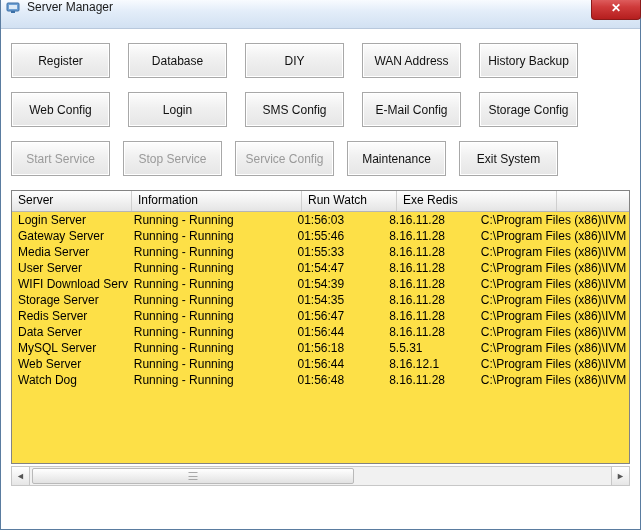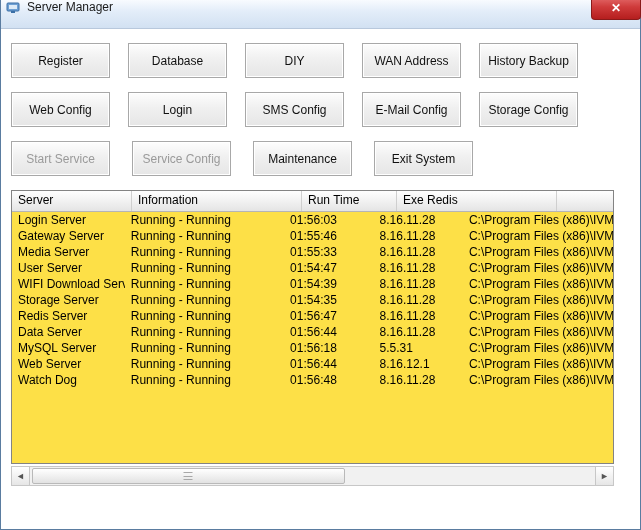--- a/index.html
+++ b/index.html
@@ -2,25 +2,25 @@
 <html><head>
 <meta charset="utf-8">
 <style>
   html,body{margin:0;padding:0;font-family:"Segoe UI","Tahoma",sans-serif;font-size:12px;color:#000;background:#d9e4f1;}
   .window{width:641px;height:530px;background:#fff;border:1px solid #5a7ca0;border-top:none;box-sizing:border-box;position:relative;}
   .titlebar{height:28px;background:linear-gradient(to bottom,#f8fbff 0%,#e3edf9 40%,#d2e1f2 100%);display:flex;align-items:flex-start;padding:0 4px;border-bottom:1px solid #b8c8dc;position:relative;}
   .titlebar .icon{width:16px;height:16px;margin-right:6px;display:inline-block;}
   .titlebar .icon svg{display:block;}
   .titlebar .title{font-size:12px;color:#1a1a1a;}
   .closebtn{position:absolute;right:-1px;top:-3px;width:48px;height:22px;background:linear-gradient(to bottom,#e46a6a 0%,#cf3b3b 45%,#b51e1e 100%);border:1px solid #8a1a1a;border-top:none;border-top-left-radius:0;border-top-right-radius:0;border-bottom-left-radius:4px;border-bottom-right-radius:4px;color:#fff;display:flex;align-items:center;justify-content:center;font-size:12px;font-weight:bold;cursor:default;}
-  .client{padding:14px 26px 10px 10px;box-sizing:border-box;}
+  .client{padding:14px 10px 10px 10px;box-sizing:border-box;}
   .btnrow{display:flex;gap:18px;margin-bottom:14px;}
   .wbtn{width:97px;height:33px;background:linear-gradient(to bottom,#fdfdfd,#f0f0f0 45%,#e6e6e6 100%);border:1px solid #a8a8a8;display:flex;align-items:center;justify-content:center;font-size:12px;color:#111;box-shadow:inset 0 0 0 1px #fff;cursor:default;}
   .wbtn.disabled{color:#9a9a9a;}
-  .row3{gap:22px;}
+  .row3{gap:13px;}
   .table-wrap{border:1px solid #838383;height:272px;margin-top:6px;background:#fde047;overflow:hidden;}
   .thead{display:flex;height:20px;background:linear-gradient(to bottom,#fefefe,#efefef 60%,#e4e4e4);border-bottom:1px solid #b5b5b5;}
   .th{box-sizing:border-box;padding:2px 6px;border-right:1px solid #cfcfcf;font-size:12px;color:#000;white-space:nowrap;overflow:hidden;}
   .tbody{height:250px;overflow:hidden;}
   .tr{display:flex;height:16px;line-height:16px;}
   .td{box-sizing:border-box;padding:0 6px;font-size:12px;white-space:nowrap;overflow:hidden;}
   .c0{width:120px;}
   .c1{width:170px;}
   .c2{width:95px;}
   .c3{width:95px;}
@@ -62,30 +62,31 @@
       </div>
     <div class="btnrow" id="row2">
         <div class="wbtn">Web Config</div>
         <div class="wbtn">Login</div>
         <div class="wbtn">SMS Config</div>
         <div class="wbtn">E-Mail Config</div>
         <div class="wbtn">Storage Config</div>
       </div>
     <div class="btnrow row3" id="row3">
         <div class="wbtn disabled">Start Service</div>
+        <div class="wbtn disabled">Stop Service</div>
         <div class="wbtn disabled">Service Config</div>
         <div class="wbtn">Maintenance</div>
         <div class="wbtn">Exit System</div>
       </div>
 
     <div class="table-wrap">
       <div class="thead">
         <div class="th c0">Server</div>
         <div class="th c1">Information</div>
-        <div class="th c2">Run Time</div>
+        <div class="th c2">Run Watch</div>
         <div class="th c4">Exe Redis</div>
       </div>
       <div class="tbody" id="tbody">
           <div class="tr">
             <div class="td c0">Login Server</div>
             <div class="td c1">Running - Running</div>
             <div class="td c2">01:56:03</div>
             <div class="td c3">8.16.11.28</div>
             <div class="td c4">C:\Program Files (x86)\IVM</div>
           </div>

